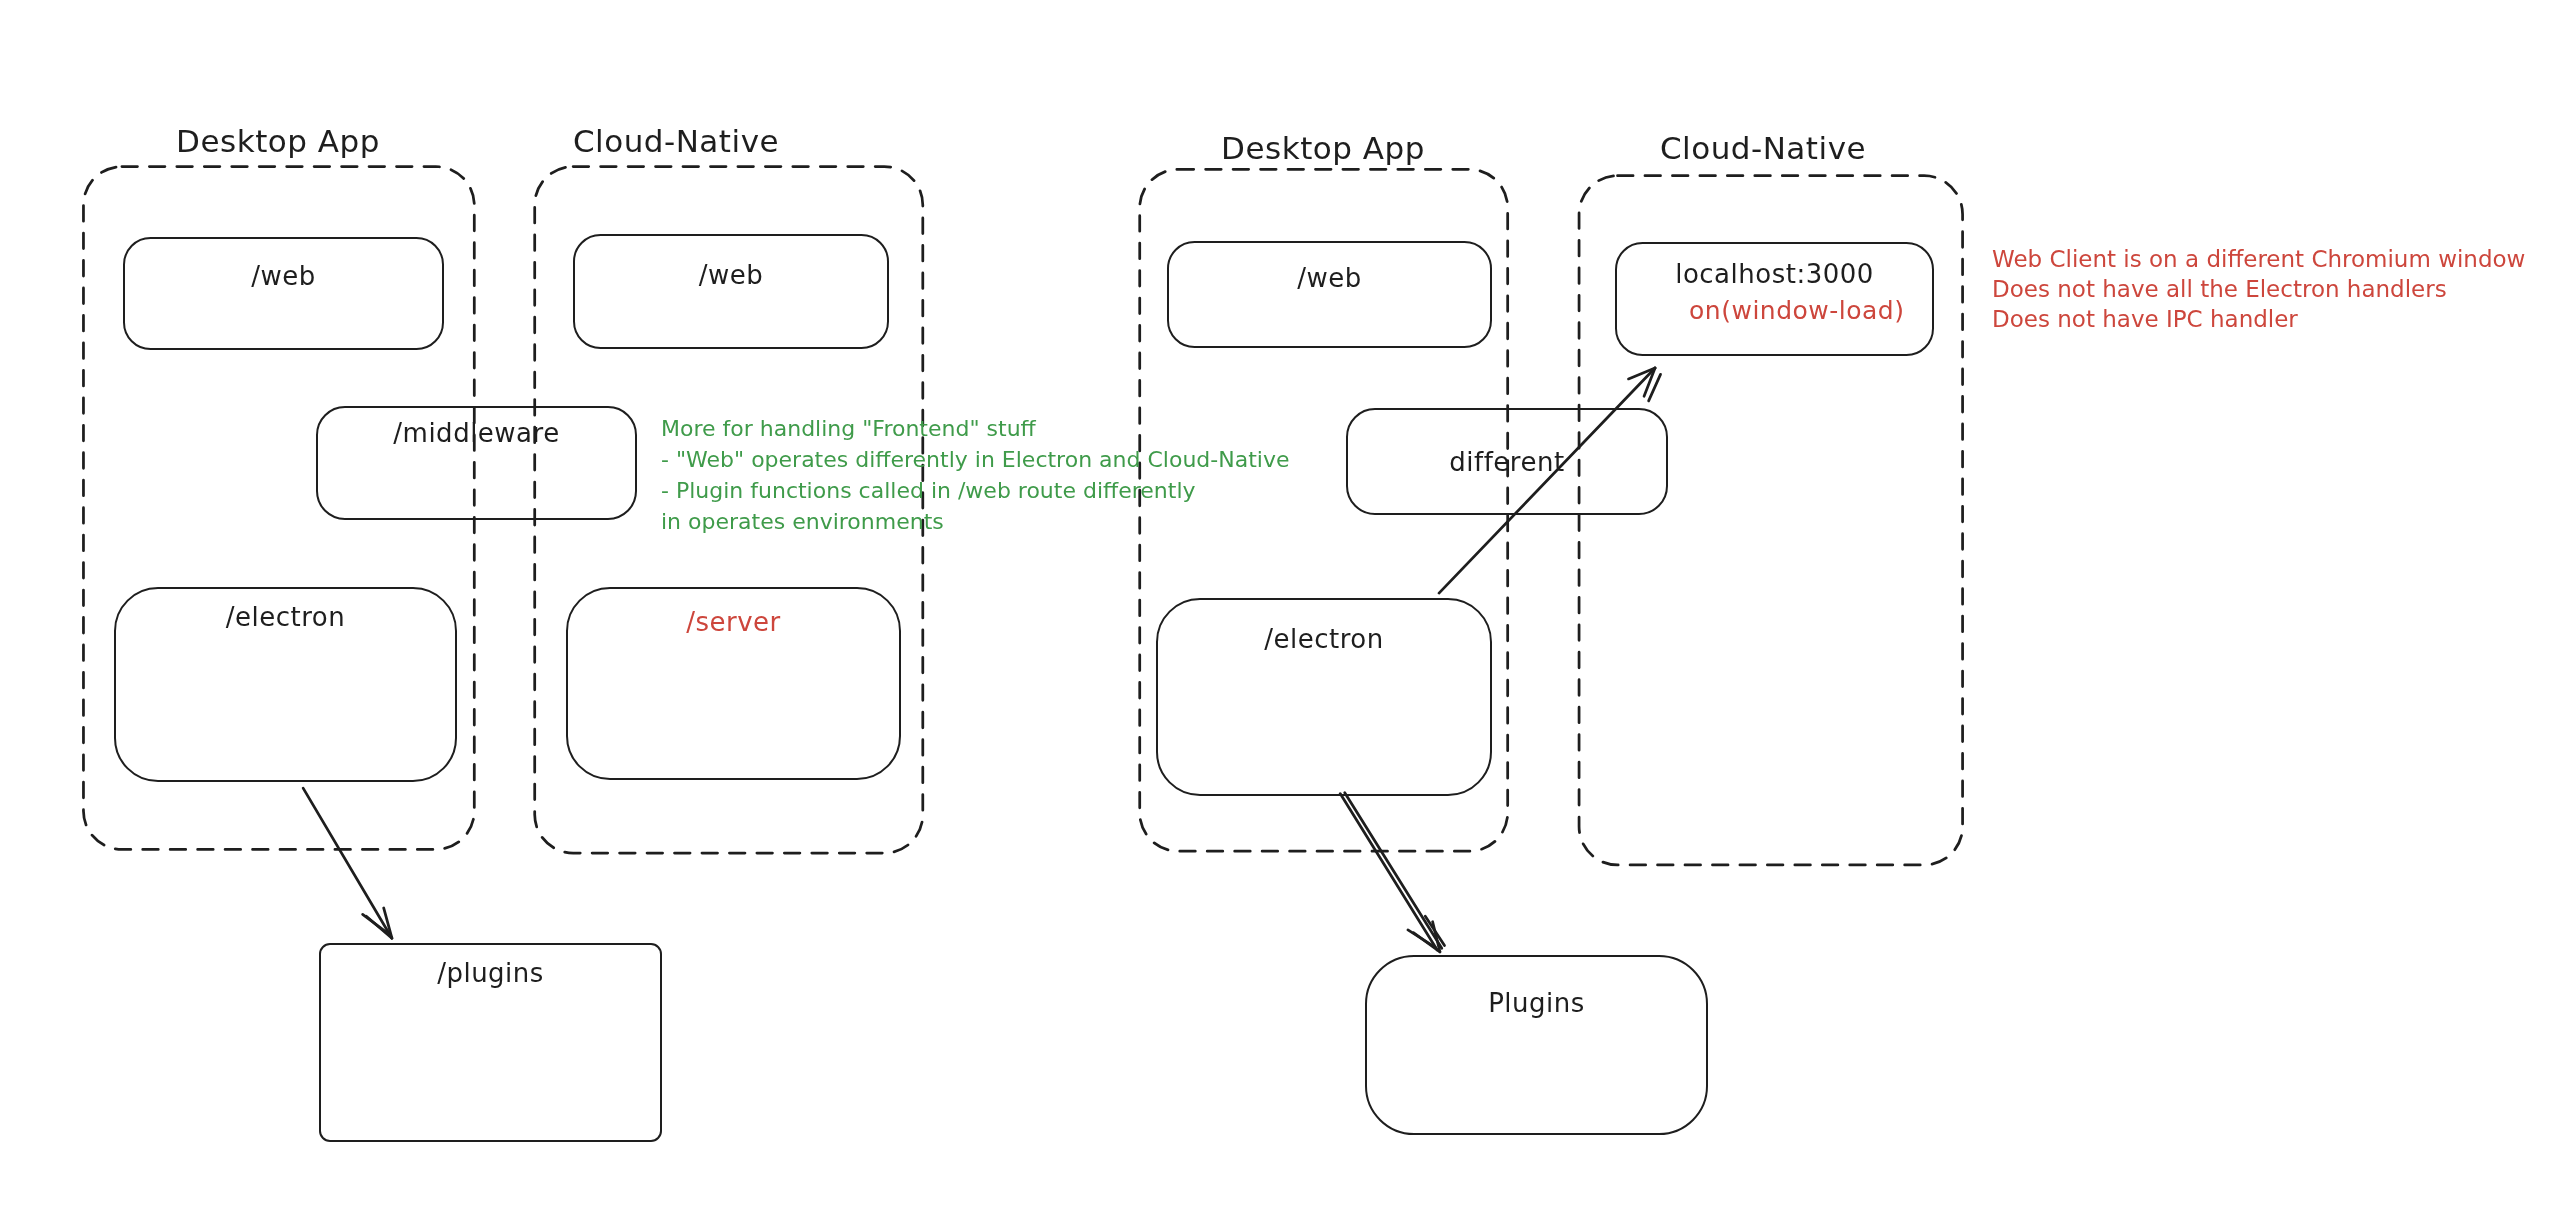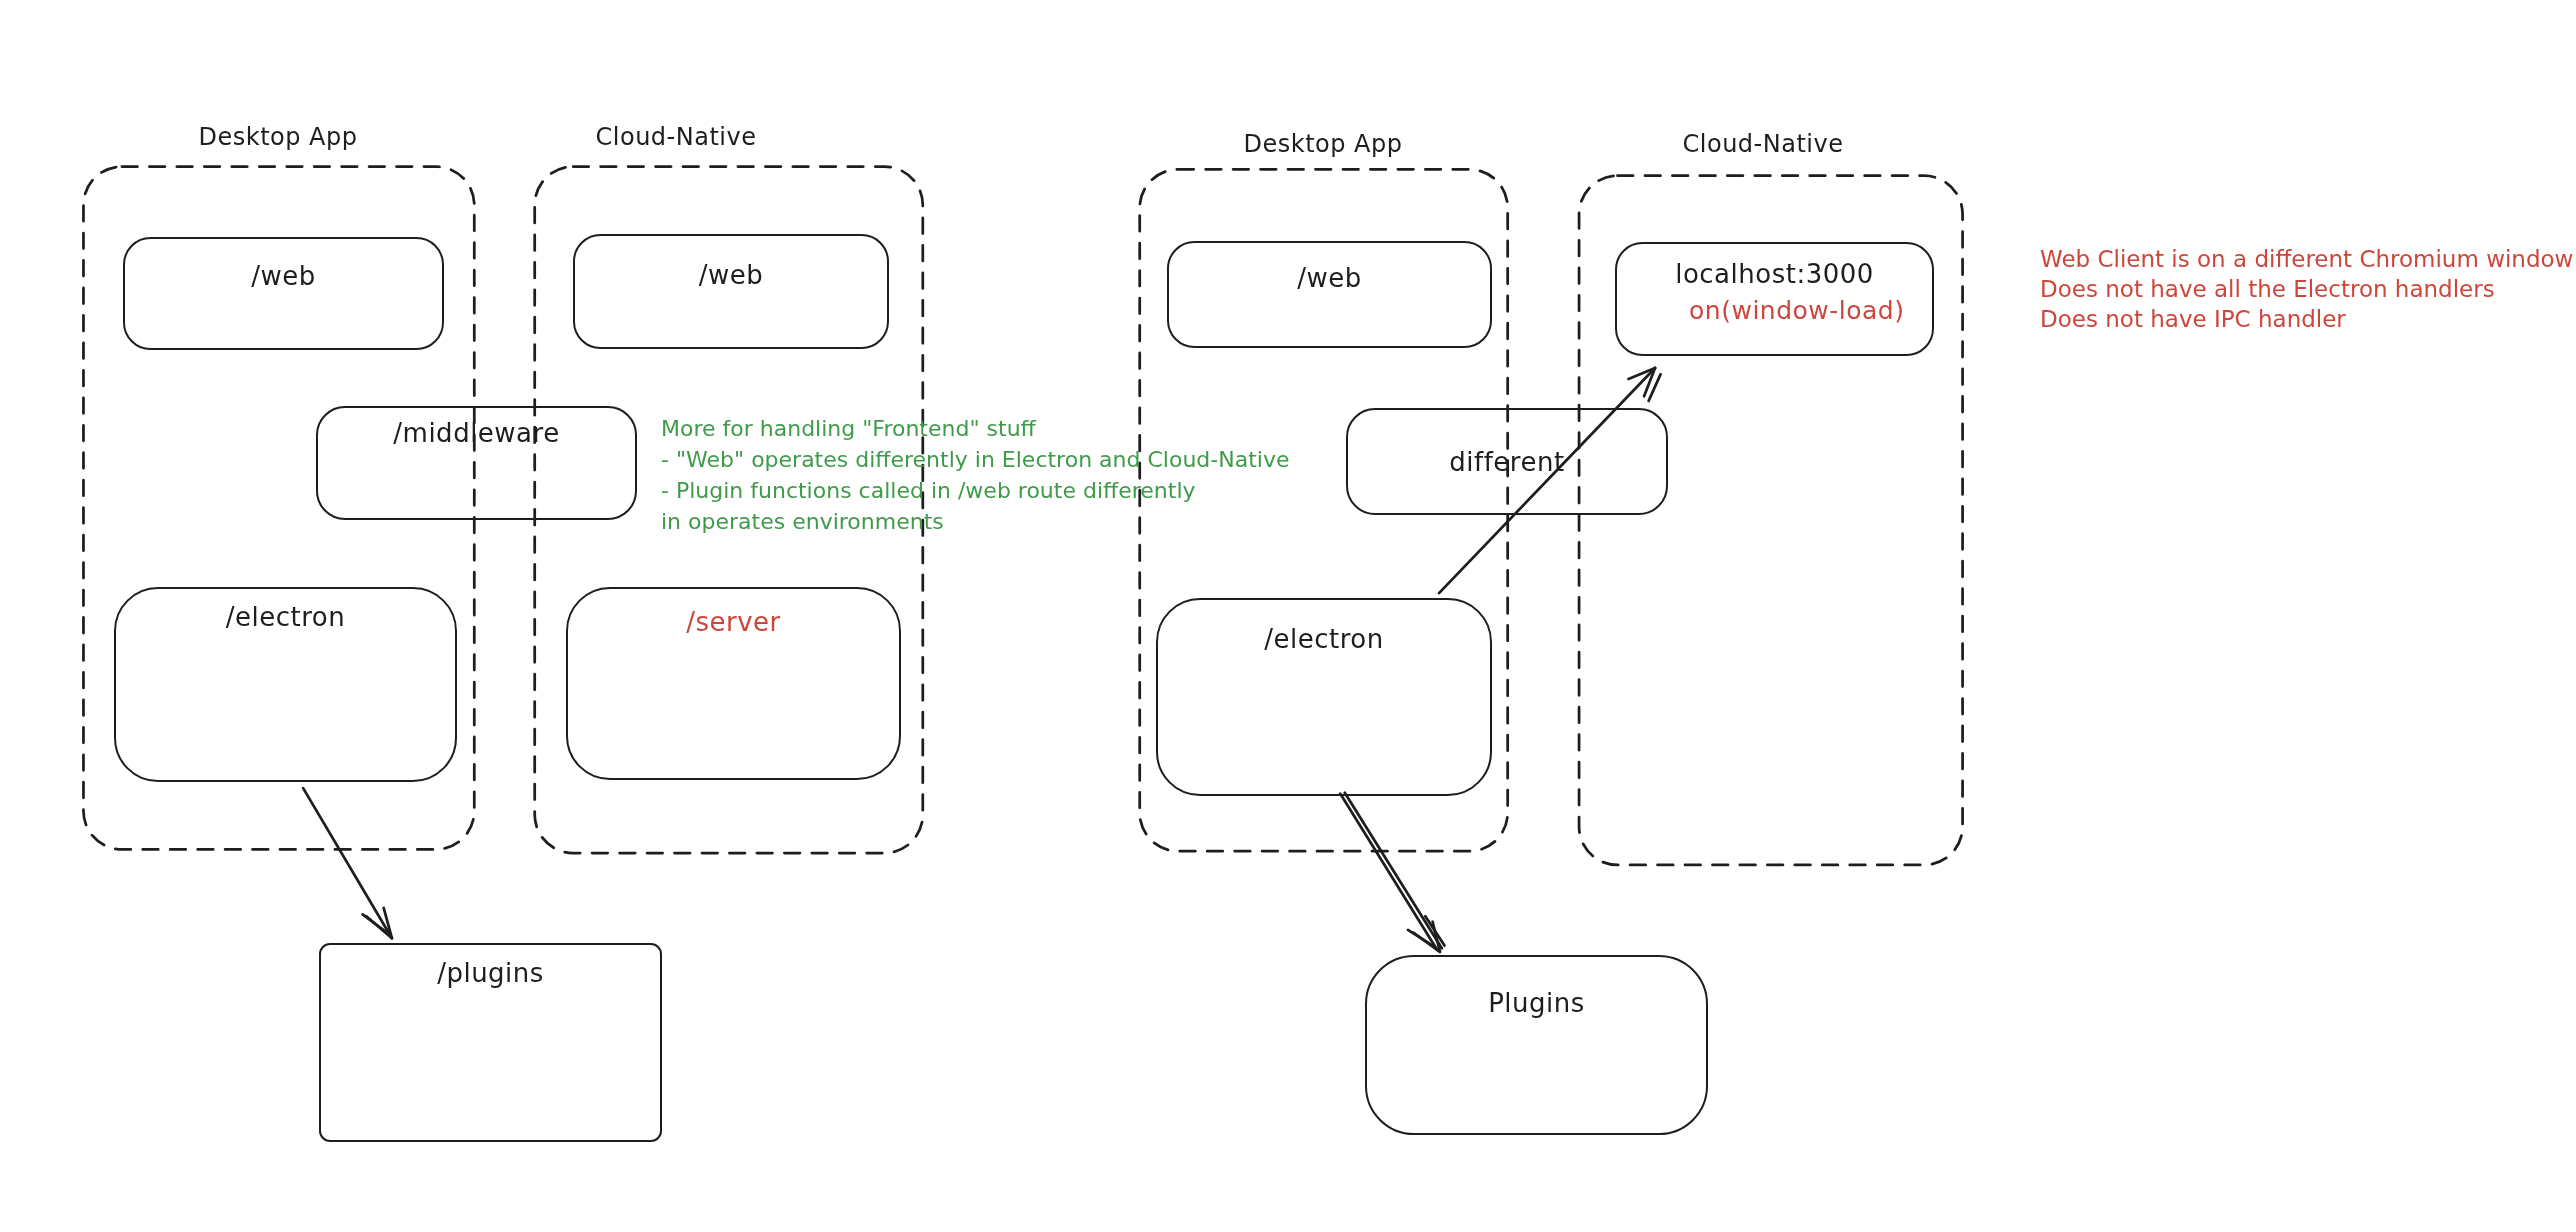--- a/index.html
+++ b/index.html
@@ -14,21 +14,21 @@
   }
   svg.overlay {
     position: absolute;
     left: 0; top: 0;
     width: 2576px; height: 1232px;
     pointer-events: none;
   }
   .group-title {
     position: absolute;
     transform: translateX(-50%);
-    font-size: 24px;
+    font-size: 31px;
     font-weight: 500;
     white-space: nowrap;
     letter-spacing: 0.5px;
   }
   .box {
     position: absolute;
     border: 2.7px solid #1e1e1e;
     background: transparent;
     box-sizing: border-box;
     text-align: center;
@@ -38,21 +38,21 @@
     letter-spacing: 0.5px;
     white-space: nowrap;
   }
   .red-text   { color: #cd463c; }
   .note {
     position: absolute;
     white-space: nowrap;
   }
   .note .note-line { white-space: pre; }
   .note-green { font-size: 22px; line-height: 31px; color: #3f9b4a; }
-  .note-red   { font-size: 23px; line-height: 30px; color: #cd463c; margin-left: 48px; }
+  .note-red   { font-size: 23px; line-height: 30px; color: #cd463c; }
   .lh-sub {
     margin-top: 7.3px;
     text-align: right;
     padding-right: 27.5px;
     font-size: 25px;
   }
 </style>
 </head>
 <body>
 

